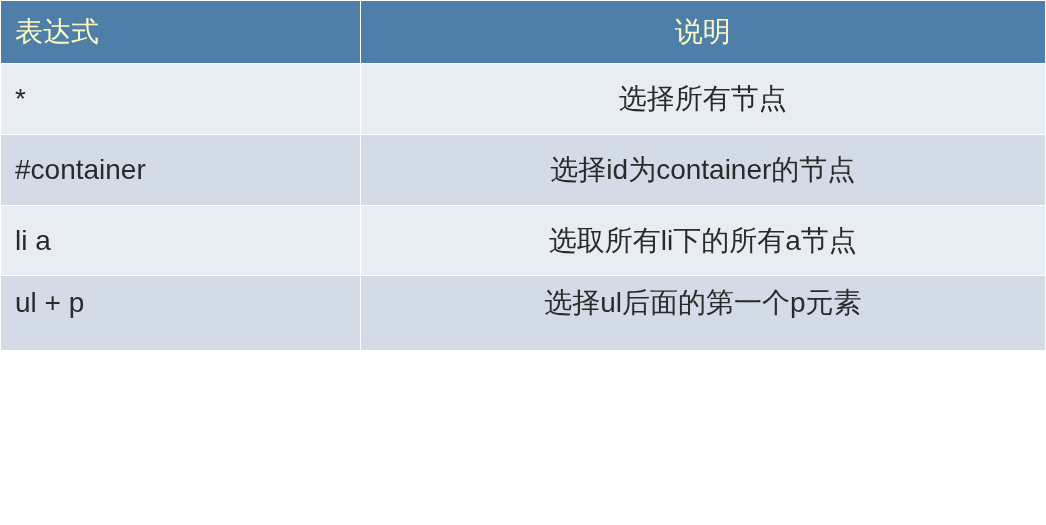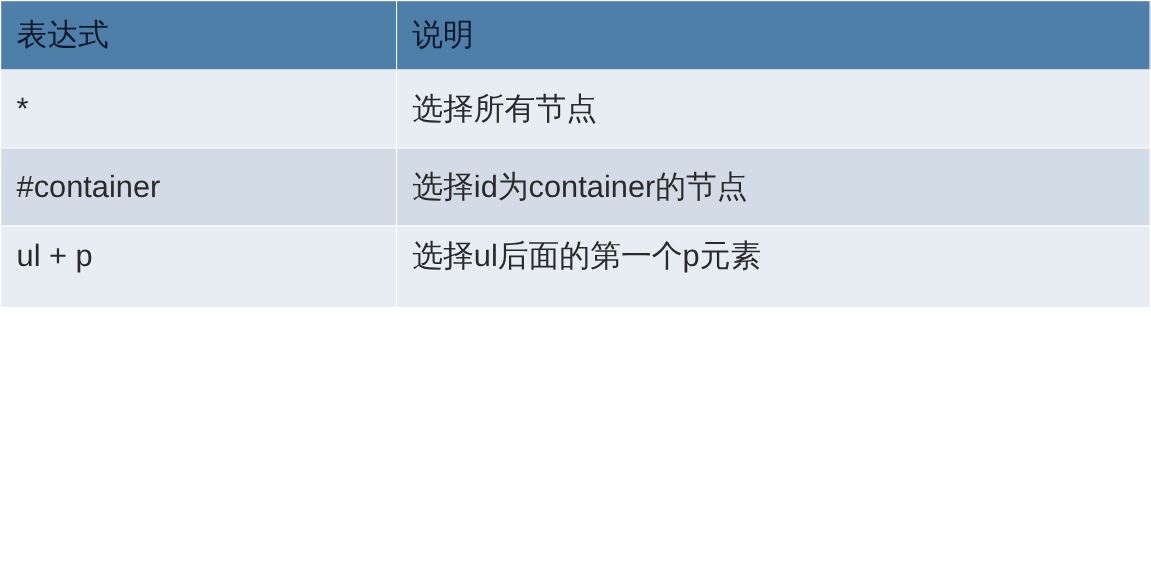--- a/index.html
+++ b/index.html
@@ -14,21 +14,21 @@
       height: 525px;
     }
     .table {
       width: 100%;
       border-collapse: collapse;
     }
     .header-row {
       background: #4e7fa9;
     }
     .header-cell {
-      color: #0f172a;
+      color: #fef9c3;
       font-size: 28px;
       font-weight: normal;
       text-align: left;
       padding: 12px 14px;
       border: 1px solid #fff;
     }
     .data-row:nth-child(even) {
       background: #d3dce6;
     }
     .data-row:nth-child(odd) {
@@ -40,20 +40,21 @@
       padding: 16px 14px;
       border: 1px solid #fff;
       vertical-align: top;
       line-height: 1.35;
     }
     .col-expr {
       width: 360px;
     }
     .col-desc {
       width: 686px;
+      text-align: center;
     }
     .row-tall .data-cell {
       padding-top: 8px;
       padding-bottom: 28px;
     }
     .row-taller .data-cell {
       padding-top: 16px;
       padding-bottom: 20px;
     }
   </style>
@@ -69,18 +70,22 @@
   </thead>
   <tbody>
     <tr class="data-row">
       <td class="data-cell col-expr">*</td>
       <td class="data-cell col-desc">选择所有节点</td>
     </tr>
     <tr class="data-row">
       <td class="data-cell col-expr">#container</td>
       <td class="data-cell col-desc">选择id为container的节点</td>
     </tr>
+    <tr class="data-row">
+      <td class="data-cell col-expr">li a</td>
+      <td class="data-cell col-desc">选取所有li下的所有a节点</td>
+    </tr>
     <tr class="data-row row-tall">
       <td class="data-cell col-expr">ul + p</td>
       <td class="data-cell col-desc">选择ul后面的第一个p元素</td>
     </tr>
   </tbody>
 </table>
 
 </body></html>

